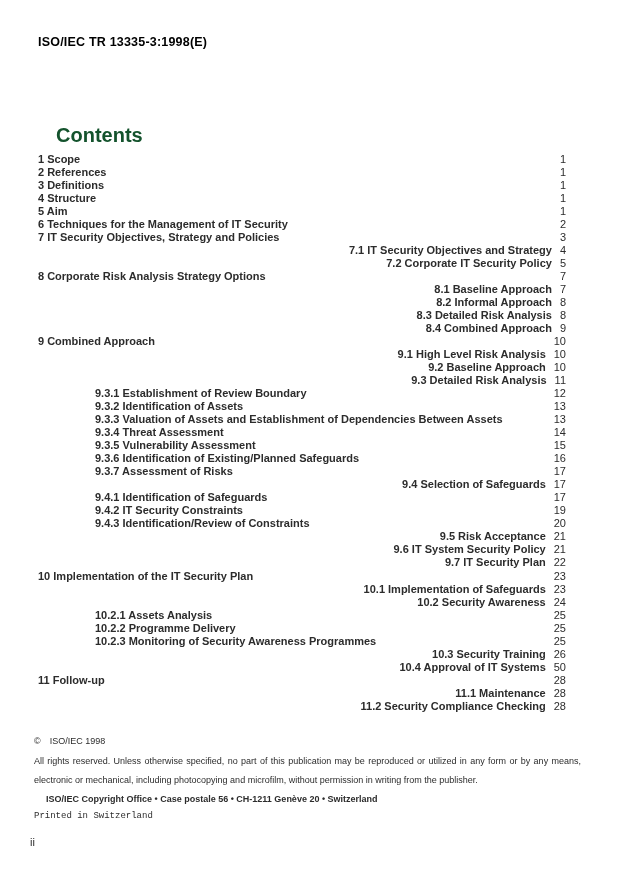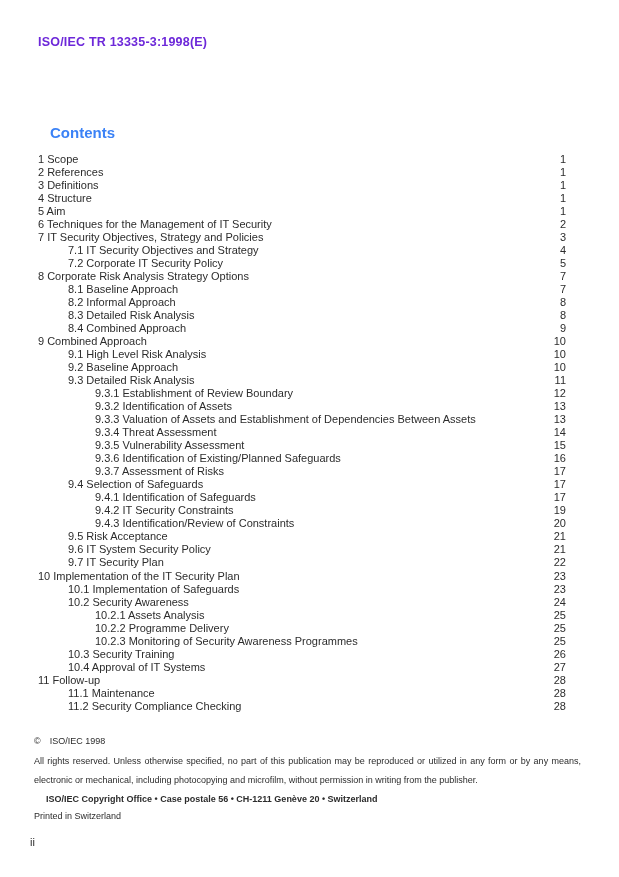--- a/index.html
+++ b/index.html
@@ -12,69 +12,69 @@
     font-family: "Liberation Sans", sans-serif;
     color: #2e2e2e;
     overflow: hidden;
   }
   .doc-ref {
     position: absolute;
     left: 38px;
     top: 35px;
     font-size: 12.5px;
     font-weight: bold;
-    color: #6d28d9;
+    color: #000000;
     letter-spacing: 0.2px;
   }
   .contents-title {
     position: absolute;
-    left: 50px;
+    left: 56px;
     top: 124px;
     margin: 0;
-    font-size: 15px;
+    font-size: 20px;
     font-weight: bold;
-    color: #3b82f6;
+    color: #14532d;
   }
   .toc {
     position: absolute;
     left: 38px;
     top: 153px;
     width: 528px; 
   }
   .toc-row {
     display: flex;
     align-items: baseline;
     height: 13.02px;
     font-size: 11px;
     line-height: 13px;
     color: #2c2c2c;
   }
-  .toc-label { flex: 1 1 auto; white-space: nowrap; overflow: hidden; }
+  .toc-label { flex: 1 1 auto; white-space: nowrap; overflow: hidden; font-weight: bold; }
   .toc-page  { flex: 0 0 auto; text-align: right; padding-left: 8px; }
   .toc-row.lvl1 .toc-label { padding-left: 0; }
-  .toc-row.lvl2 .toc-label { padding-left: 30px; }
+  .toc-row.lvl2 .toc-label { padding-left: 30px; text-align: right; }
   .toc-row.lvl3 .toc-label { padding-left: 57px; }
   .footer {
     position: absolute;
     left: 34px;
     top: 736px;
     width: 547px;
     font-size: 9px;
     line-height: 11px;
     color: #2c2c2c;
   }
   .copy-line { margin: 0 0 5px 0; }
   .copy-line .copy-text { margin-left: 9px; }
   .rights {
     margin: 0 0 3px 0;
     text-align: justify;
     line-height: 19px;
   }
   .address { margin: 0 0 4px 12px; line-height: 13px; font-weight: bold; }
-  .printed { margin: 0; line-height: 13px; }
+  .printed { margin: 0; line-height: 13px; font-family: Liberation Mono, monospace; }
   .page-num {
     position: absolute;
     left: 30px;
     top: 836px;
     font-size: 11px;
     color: #2c2c2c;
   }
 </style>
 </head>
 <body>
@@ -237,21 +237,21 @@
       <div class="toc-row lvl3">
         <span class="toc-label">10.2.3 Monitoring of Security Awareness Programmes</span>
         <span class="toc-page">25</span>
       </div>
       <div class="toc-row lvl2">
         <span class="toc-label">10.3 Security Training</span>
         <span class="toc-page">26</span>
       </div>
       <div class="toc-row lvl2">
         <span class="toc-label">10.4 Approval of IT Systems</span>
-        <span class="toc-page">27</span>
+        <span class="toc-page">50</span>
       </div>
       <div class="toc-row lvl1">
         <span class="toc-label">11 Follow-up</span>
         <span class="toc-page">28</span>
       </div>
       <div class="toc-row lvl2">
         <span class="toc-label">11.1 Maintenance</span>
         <span class="toc-page">28</span>
       </div>
       <div class="toc-row lvl2">

